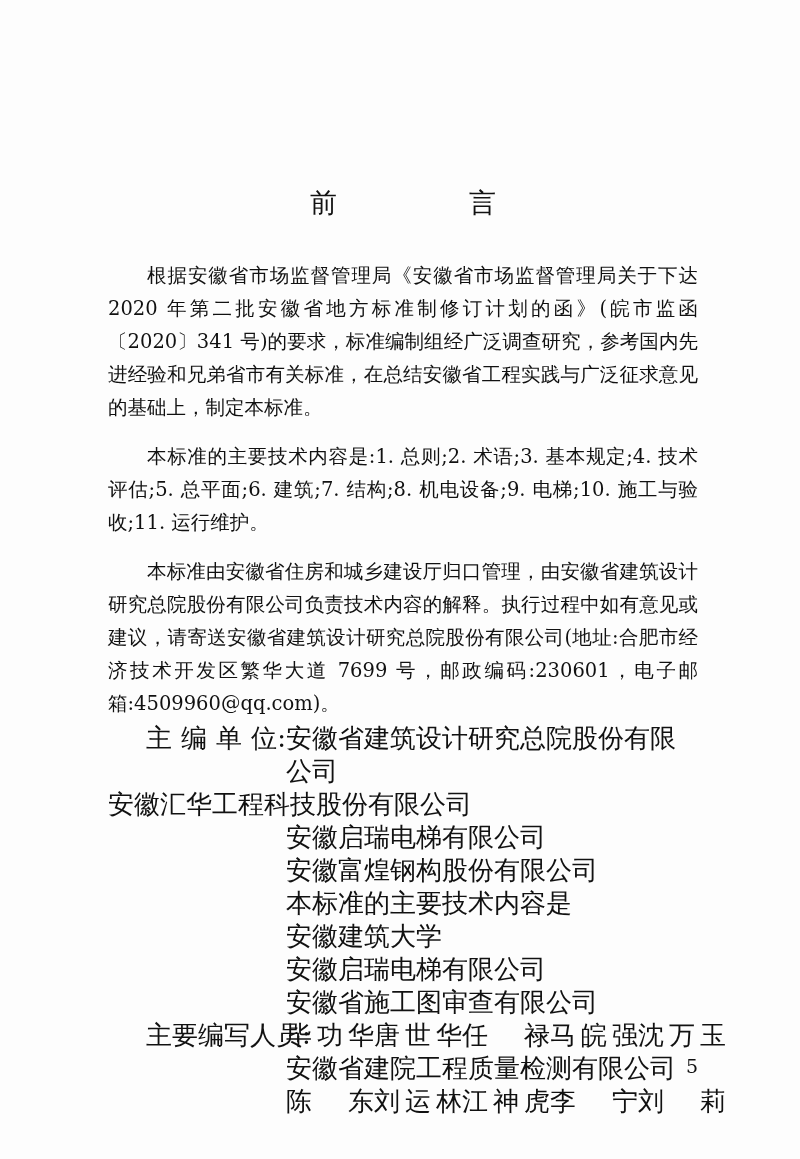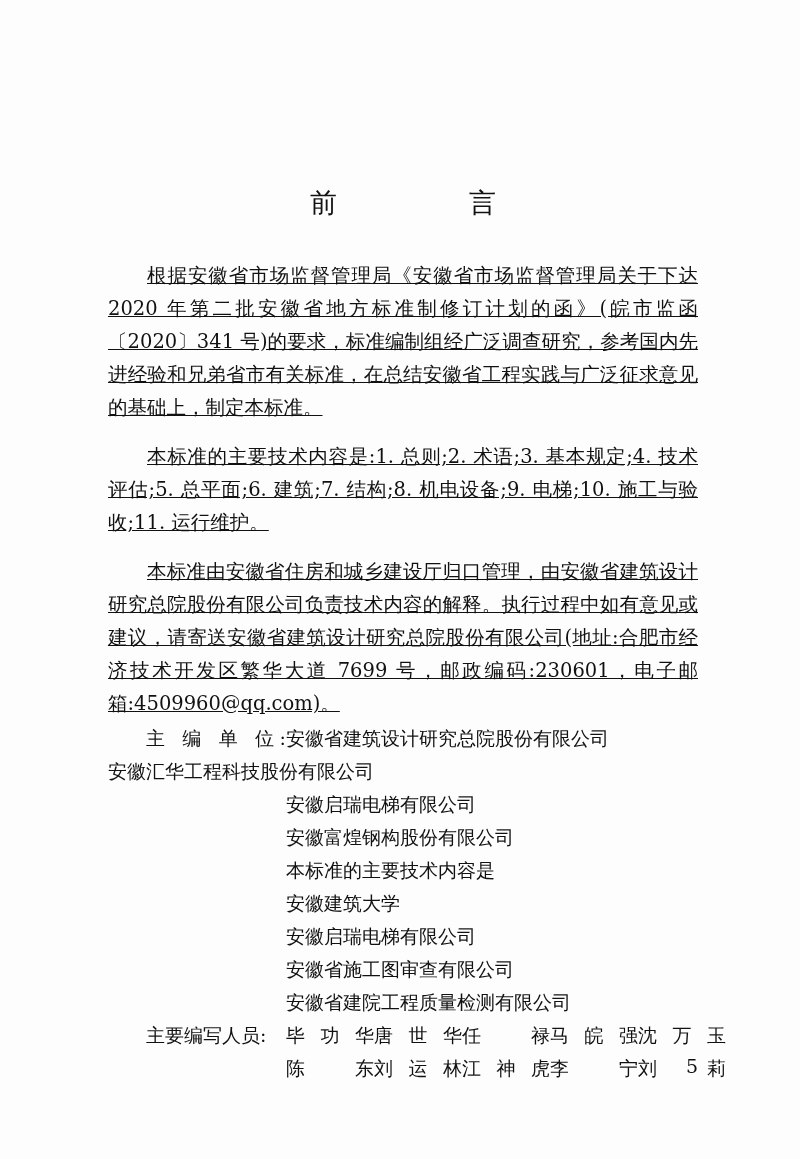--- a/index.html
+++ b/index.html
@@ -38,32 +38,31 @@
     text-indent: 26px;
     font-family: "DejaVu Serif", "Liberation Serif", serif;
   }
   .body-text {
     margin-top: 38px;
     font-size: 19.5px;
     line-height: 33px;
     text-align: justify;
     text-justify: inter-ideograph;
     font-family: "DejaVu Serif", "Liberation Serif", serif;
-    text-decoration: underline;
   }
   .para {
     margin: 0 0 0 0;
     text-indent: 2em;
   }
   .para + .para {
     margin-top: 16px;
   }
   .credits {
     margin-top: 2px;
-    font-size: 19px;
+    font-size: 26px;
     line-height: 33px;
     font-family: "DejaVu Serif", "Liberation Serif", serif;
   }
   .credit-row {
     display: flex;
     align-items: baseline;
   }
   .credit-label {
     width: 178px;
     flex: 0 0 178px;
@@ -146,33 +145,33 @@
         <span class="credit-label plain"></span>
         <span class="credit-value">安徽启瑞电梯有限公司</span>
       </div>
 
       <div class="credit-row">
         <span class="credit-label plain"></span>
         <span class="credit-value">安徽省施工图审查有限公司</span>
       </div>
 
       <div class="credit-row">
-        <span class="credit-label plain"></span>
-        <span class="credit-value">安徽省建院工程质量检测有限公司</span>
-      </div>
-
-      <div class="credit-row">
         <span class="credit-label plain">主要编写人员:</span>
         <span class="credit-value spread">
           <span class="name-cell">毕功华</span>
           <span class="name-cell">唐世华</span>
           <span class="name-cell">任　禄</span>
           <span class="name-cell">马皖强</span>
           <span class="name-cell">沈万玉</span>
         </span>
+      </div>
+
+      <div class="credit-row">
+        <span class="credit-label plain"></span>
+        <span class="credit-value">安徽省建院工程质量检测有限公司</span>
       </div>
 
 
       <div class="credit-row">
         <span class="credit-label plain"></span>
         <span class="credit-value spread">
           <span class="name-cell">陈　东</span>
           <span class="name-cell">刘运林</span>
           <span class="name-cell">江神虎</span>
           <span class="name-cell">李　宁</span>

